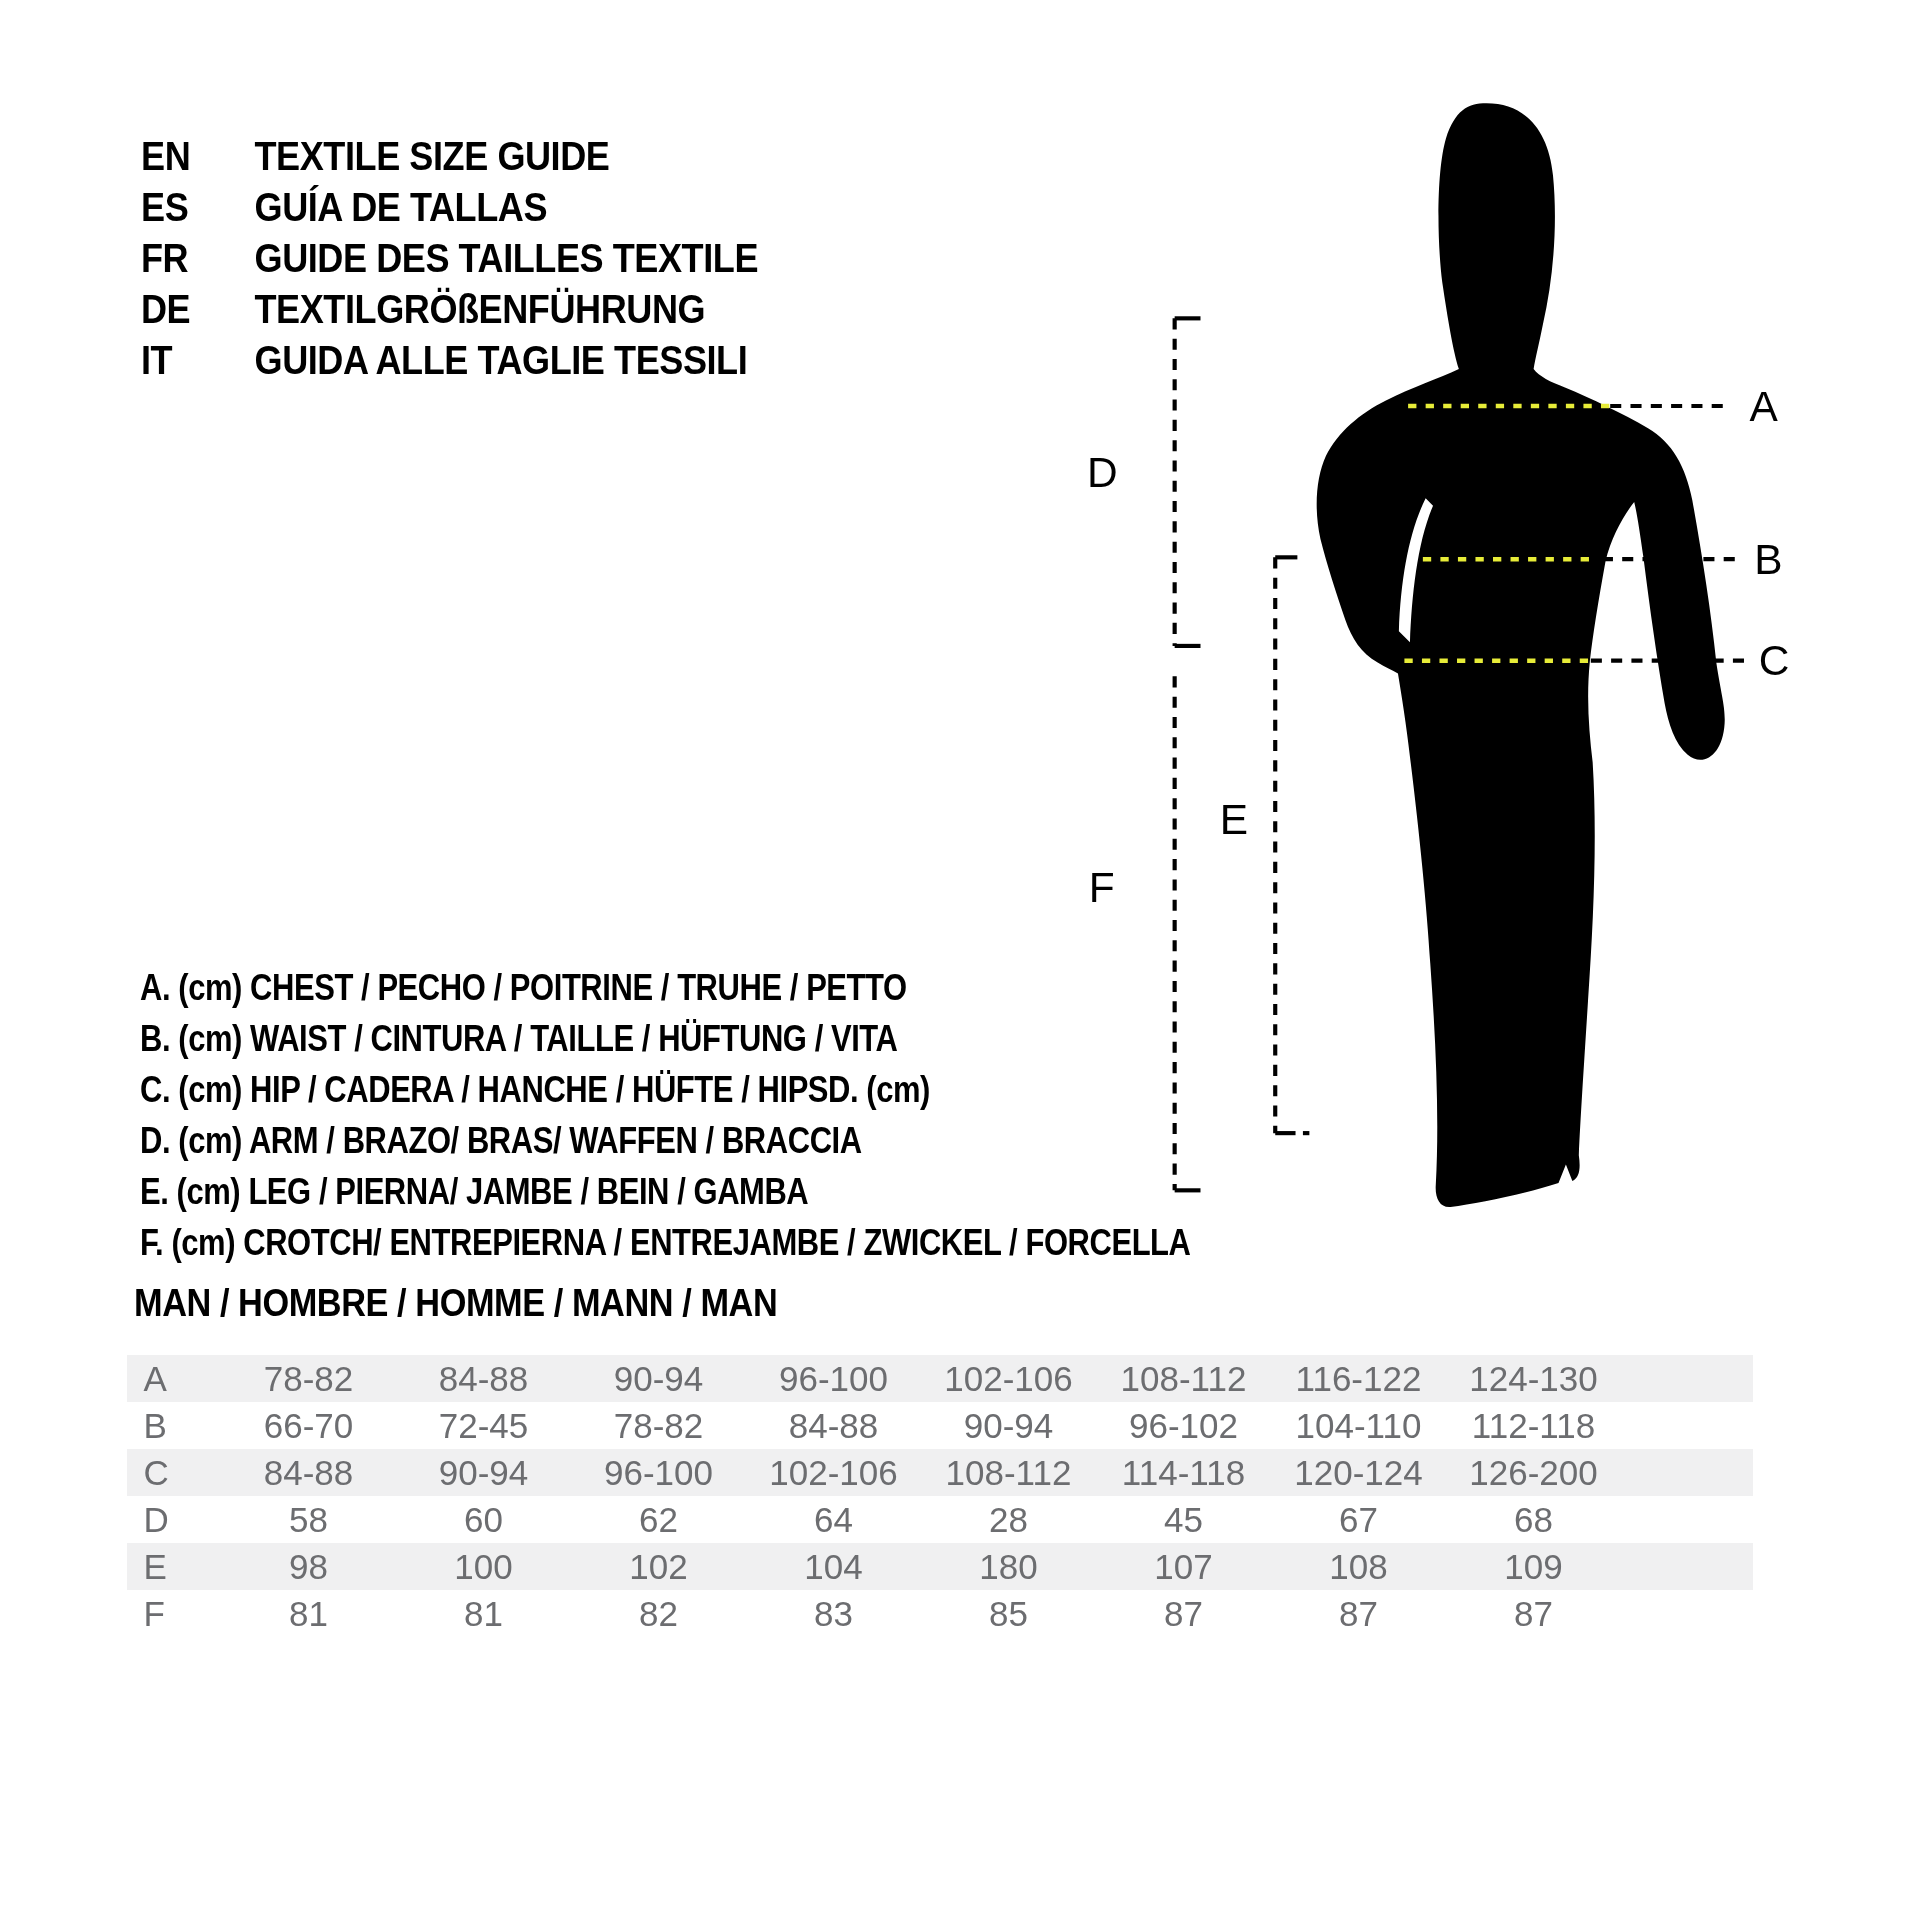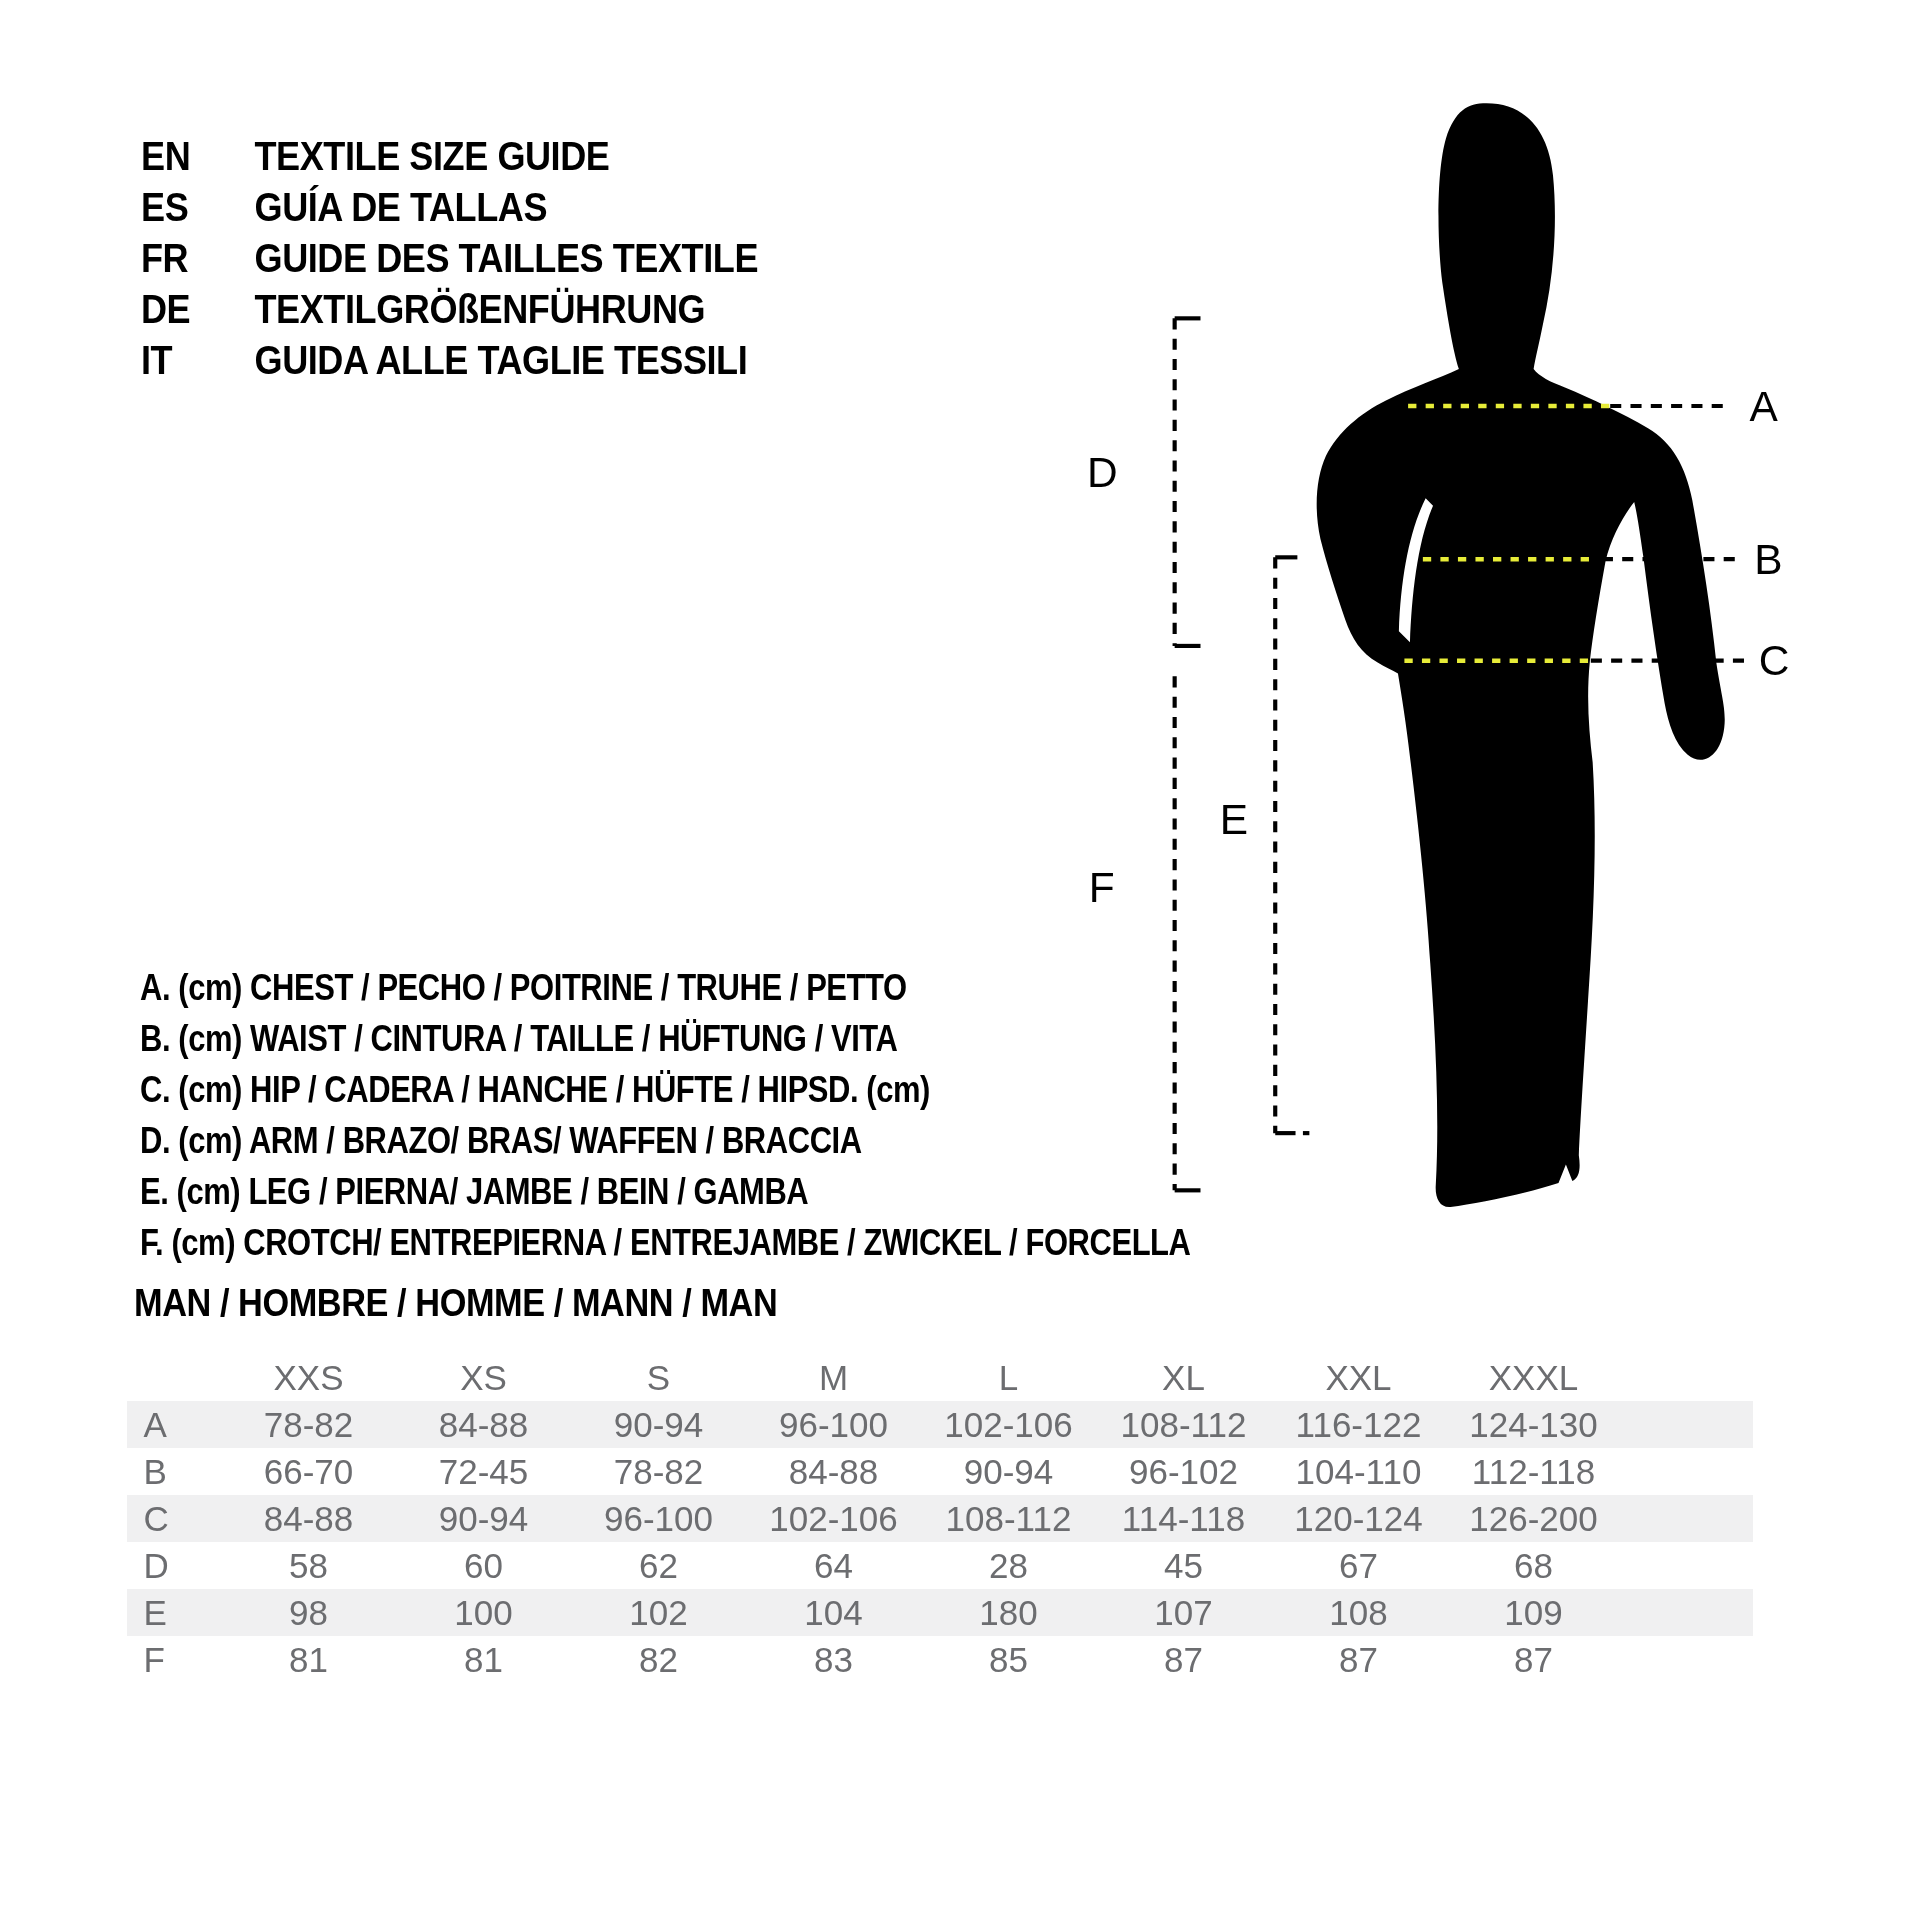--- a/index.html
+++ b/index.html
@@ -158,32 +158,20 @@
     <div class="legend-row">B. (cm) WAIST / CINTURA / TAILLE / HÜFTUNG / VITA</div>
     <div class="legend-row">C. (cm) HIP / CADERA / HANCHE / HÜFTE / HIPSD. (cm)</div>
     <div class="legend-row">D. (cm) ARM / BRAZO/ BRAS/ WAFFEN / BRACCIA</div>
     <div class="legend-row">E. (cm) LEG / PIERNA/ JAMBE / BEIN / GAMBA</div>
     <div class="legend-row">F. (cm) CROTCH/ ENTREPIERNA / ENTREJAMBE / ZWICKEL / FORCELLA</div>
   </div>
 
   <div class="gender-line">MAN / HOMBRE / HOMME / MANN / MAN</div>
 
   <div class="size-table">
-    <div class="size-row head" id="size-head">
-        <div class="cell letter"></div>
-        <div class="cell">XXS</div>
-        <div class="cell">XS</div>
-        <div class="cell">S</div>
-        <div class="cell">M</div>
-        <div class="cell">L</div>
-        <div class="cell">XL</div>
-        <div class="cell">XXL</div>
-        <div class="cell">XXXL</div>
-        <div class="cell spacer"></div>
-      </div>
     <div id="table-body">
         <div class="size-row alt">
           <div class="cell letter">A</div>
           <div class="cell">78-82</div>
           <div class="cell">84-88</div>
           <div class="cell">90-94</div>
           <div class="cell">96-100</div>
           <div class="cell">102-106</div>
           <div class="cell">108-112</div>
           <div class="cell">116-122</div>

